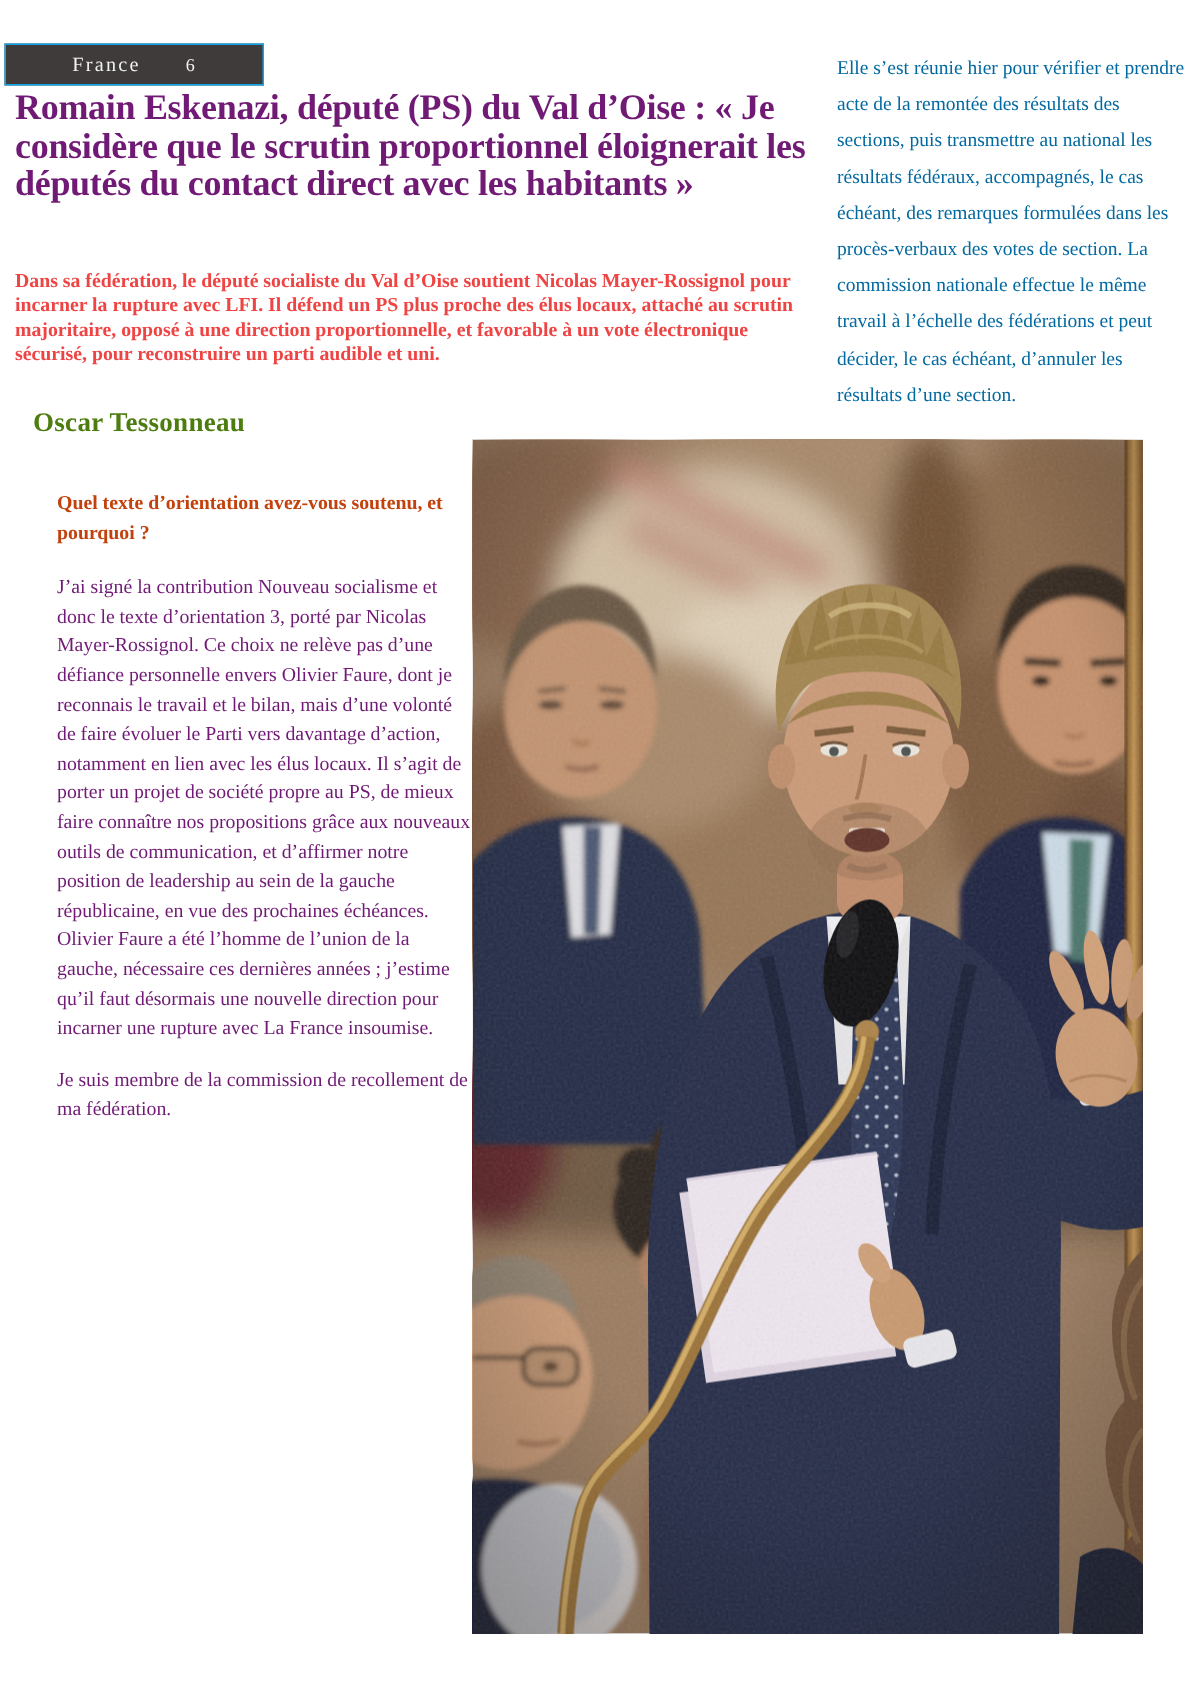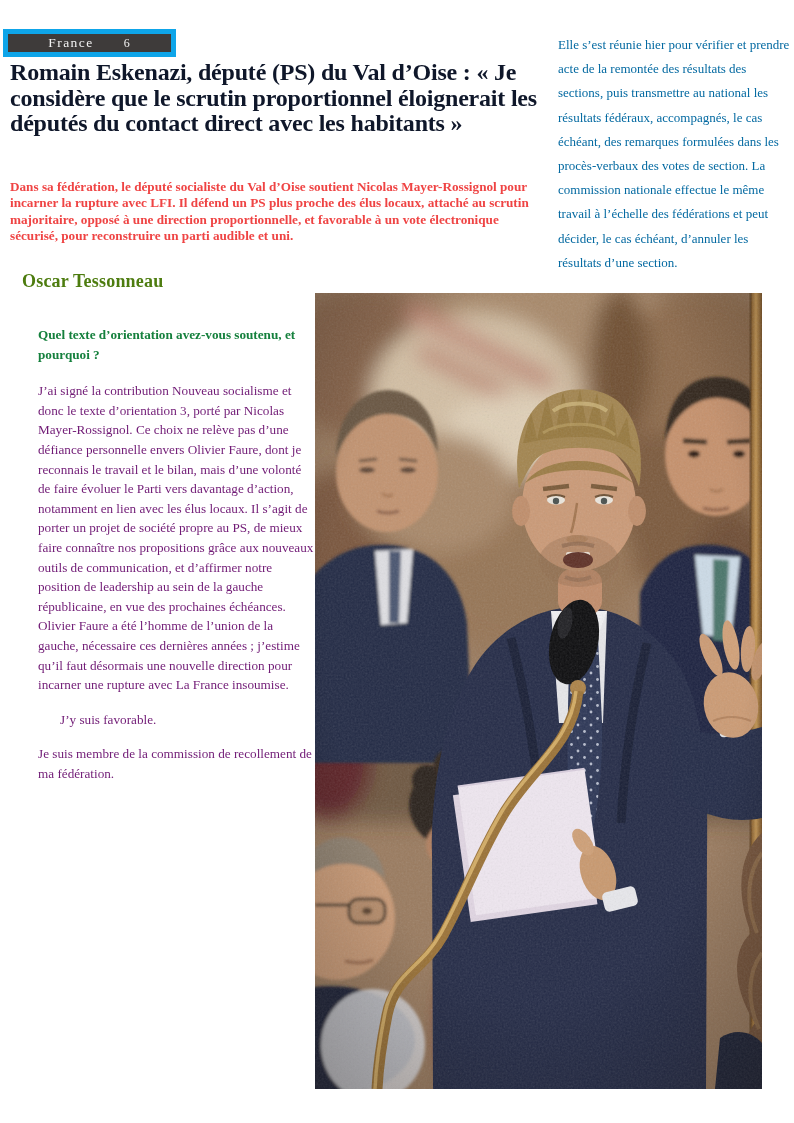--- a/index.html
+++ b/index.html
@@ -11,37 +11,37 @@
     background: #ffffff;
     overflow: hidden;
     font-family: "Liberation Serif", "DejaVu Serif", serif;
     color: #141414;
   }
   .kicker {
     position: absolute;
     left: 3px; top: 29px;
     width: 173px; height: 28px;
     background: #3e3b3a;
-    border: 5px solid #0ea5e9;
+    border: 1px solid #0ea5e9;
     display: flex;
     align-items: center;
     justify-content: center;
     gap: 30px;
     color: #f2f2f2;
   }
   .kicker .section-name { font-size: 13.5px; letter-spacing: 1.5px; }
   .kicker .page-num { font-size: 12px; letter-spacing: 1px; }
   h1.headline {
     position: absolute;
     left: 10px; top: 60px;
     width: 528px;
     font-size: 24px;
     line-height: 25.5px;
     font-weight: 700;
-    color: #0f172a;
+    color: #701a75;
     letter-spacing: -0.2px;
   }
   p.standfirst {
     position: absolute;
     left: 10px; top: 179px;
     width: 540px;
     font-size: 13.2px;
     line-height: 16.4px;
     font-weight: 700;
     color: #ef4444;
@@ -62,21 +62,21 @@
     color: #4d7c0f;
     letter-spacing: 0.2px;
   }
   .qa-col {
     position: absolute;
     left: 38px; top: 325px;
     width: 276px;
     font-size: 13.2px;
     line-height: 19.6px;
   }
-  .qa-col .q { font-weight: 700; margin: 0 0 17px; color: #15803d; }
+  .qa-col .q { font-weight: 700; margin: 0 0 17px; color: #c2410c; }
   .qa-col .a { margin: 0 0 15px; color: #701a75; }
   .qa-col .a.indent { text-indent: 22px; }
   figure.photo {
     position: absolute;
     left: 315px; top: 293px;
     width: 447px; height: 796px;
     overflow: hidden;
   }
   figure.photo svg { display: block; }
 </style>
@@ -94,21 +94,20 @@
 
   <p class="standfirst">Dans sa fédération, le député socialiste du Val d’Oise soutient Nicolas Mayer-Rossignol pour incarner la rupture avec LFI. Il défend un PS plus proche des élus locaux, attaché au scrutin majoritaire, opposé à une direction proportionnelle, et favorable à un vote électronique sécurisé, pour reconstruire un parti audible et uni.</p>
 
   <div class="right-col">Elle s’est réunie hier pour vérifier et prendre acte de la remontée des résultats des sections, puis transmettre au national les résultats fédéraux, accompagnés, le cas échéant, des remarques formulées dans les procès-verbaux des votes de section. La commission nationale effectue le même travail à l’échelle des fédérations et peut décider, le cas échéant, d’annuler les résultats d’une section.</div>
 
   <h2 class="byline">Oscar Tessonneau</h2>
 
   <div class="qa-col">
     <p class="q">Quel texte d’orientation avez-vous soutenu, et pourquoi ?</p>
     <p class="a">J’ai signé la contribution Nouveau socialisme et donc le texte d’orientation 3, porté par Nicolas Mayer-Rossignol. Ce choix ne relève pas d’une défiance personnelle envers Olivier Faure, dont je reconnais le travail et le bilan, mais d’une volonté de faire évoluer le Parti vers davantage d’action, notamment en lien avec les élus locaux. Il s’agit de porter un projet de société propre au PS, de mieux faire connaître nos propositions grâce aux nouveaux outils de communication, et d’affirmer notre position de leadership au sein de la gauche républicaine, en vue des prochaines échéances. Olivier Faure a été l’homme de l’union de la gauche, nécessaire ces dernières années ; j’estime qu’il faut désormais une nouvelle direction pour incarner une rupture avec La France insoumise.</p>
-    <p class="a indent">J’y suis favorable.</p>
     <p class="a">Je suis membre de la commission de recollement de ma fédération.</p>
   </div>
 
   <figure class="photo" role="img" aria-label="Député s’exprimant debout à l’Assemblée nationale, papiers à la main, devant un micro doré, entouré d’autres députés en costume sombre">
     <svg viewBox="0 0 447 796" width="447" height="796" preserveAspectRatio="none">
       <defs>
         <linearGradient id="goldV" x1="0" y1="0" x2="1" y2="0">
           <stop offset="0" stop-color="#8a5f2c"></stop>
             <stop offset="0.45" stop-color="#c99a55"></stop>
             <stop offset="1" stop-color="#7a5226"></stop>

